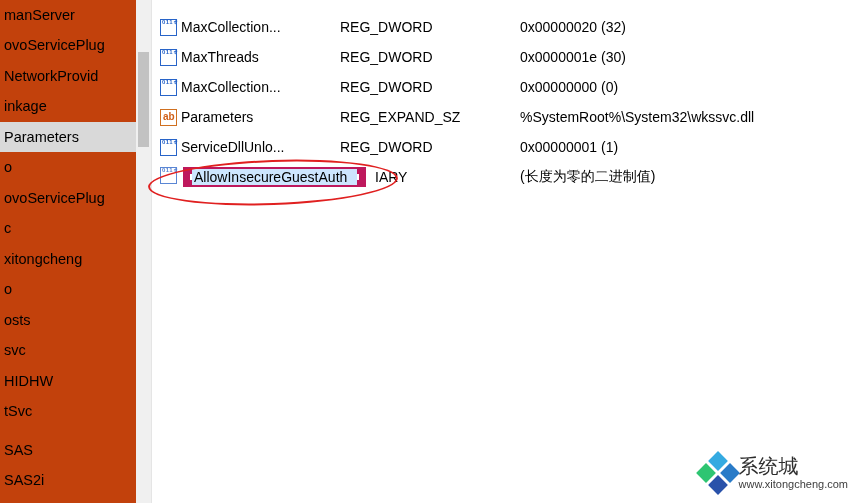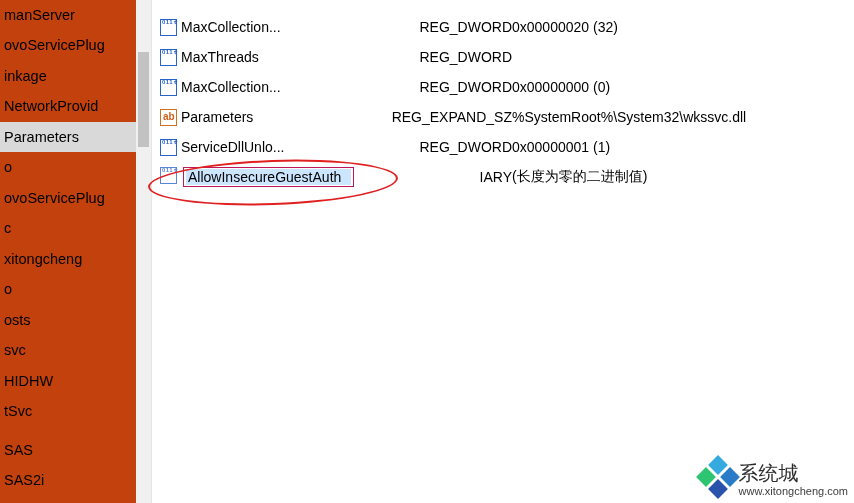--- a/index.html
+++ b/index.html
@@ -72,25 +72,25 @@
       width: 180px;
       display: flex;
       align-items: flex-start;
       gap: 4px;
       white-space: nowrap;
       overflow: hidden;
     }
     .cell-type {
       width: 172px;
       white-space: nowrap;
-      text-align: right;
     }
     .cell-data {
       flex: 1;
       white-space: nowrap;
+      margin-left: 8px;
     }
     
     .reg-icon {
       width: 17px;
       height: 17px;
       flex-shrink: 0;
       display: inline-block;
       position: relative;
     }
     .reg-icon.bin {
@@ -136,21 +136,21 @@
       color: #5a86d4;
       font-weight: bold;
     }
     
     .rename-row .cell-name {
       position: relative;
     }
     .rename-input-wrap {
       display: inline-flex;
       align-items: center;
-      border: 1px solid #be185d;
+      border: 7px solid #be185d;
       background: #fff;
       height: 20px;
       padding: 0 2px;
       margin-left: 2px;
     }
     .rename-input {
       border: none;
       outline: none;
       font-family: inherit;
       font-size: 14px;
@@ -162,24 +162,24 @@
     .annotation-ellipse {
       position: absolute;
       border: 2px solid #e02020;
       border-radius: 50%;
       pointer-events: none;
       transform: rotate(-2deg);
     }
     
     .watermark {
       position: absolute;
-      bottom: 6px;
+      bottom: 13px;
       right: 6px;
       display: flex;
-      align-items: flex-start;
+      align-items: flex-end;
       gap: 4px;
       opacity: 0.95;
     }
     .watermark .logo {
       width: 34px;
       height: 34px;
       position: relative;
     }
     .watermark .dia {
       position: absolute;
@@ -200,22 +200,22 @@
     }
   </style>
 </head>
 <body>
 
 <div class="container">
 
   <div class="tree-pane">
     <div class="tree-item"><span>manServer</span></div>
     <div class="tree-item"><span>ovoServicePlug</span></div>
+    <div class="tree-item"><span>NetworkProvid</span></div>
     <div class="tree-item"><span>inkage</span></div>
-    <div class="tree-item"><span>NetworkProvid</span></div>
     <div class="tree-item selected"><span>Parameters</span></div>
     <div class="tree-item"><span>o</span></div>
     <div class="tree-item"><span>ovoServicePlug</span></div>
     <div class="tree-item"><span>c</span></div>
     <div class="tree-item"><span>xitongcheng</span></div>
     <div class="tree-item"><span>o</span></div>
     <div class="tree-item"><span>osts</span></div>
     <div class="tree-item"><span>svc</span></div>
     <div class="tree-item"><span>HIDHW</span></div>
     <div class="tree-item"><span>tSvc</span></div>
@@ -238,20 +238,21 @@
       <div class="cell-type">REG_DWORD</div>
       <div class="cell-data">0x00000020 (32)</div>
     </div>
 
     <div class="list-row">
       <div class="cell-name">
         <span class="reg-icon bin"></span>
         <span>MaxThreads</span>
       </div>
       <div class="cell-type">REG_DWORD</div>
+      <div class="cell-data">0x0000001e (30)</div>
     </div>
 
     <div class="list-row">
       <div class="cell-name">
         <span class="reg-icon bin"></span>
         <span>MaxCollection...</span>
       </div>
       <div class="cell-type">REG_DWORD</div>
       <div class="cell-data">0x00000000 (0)</div>
     </div>

